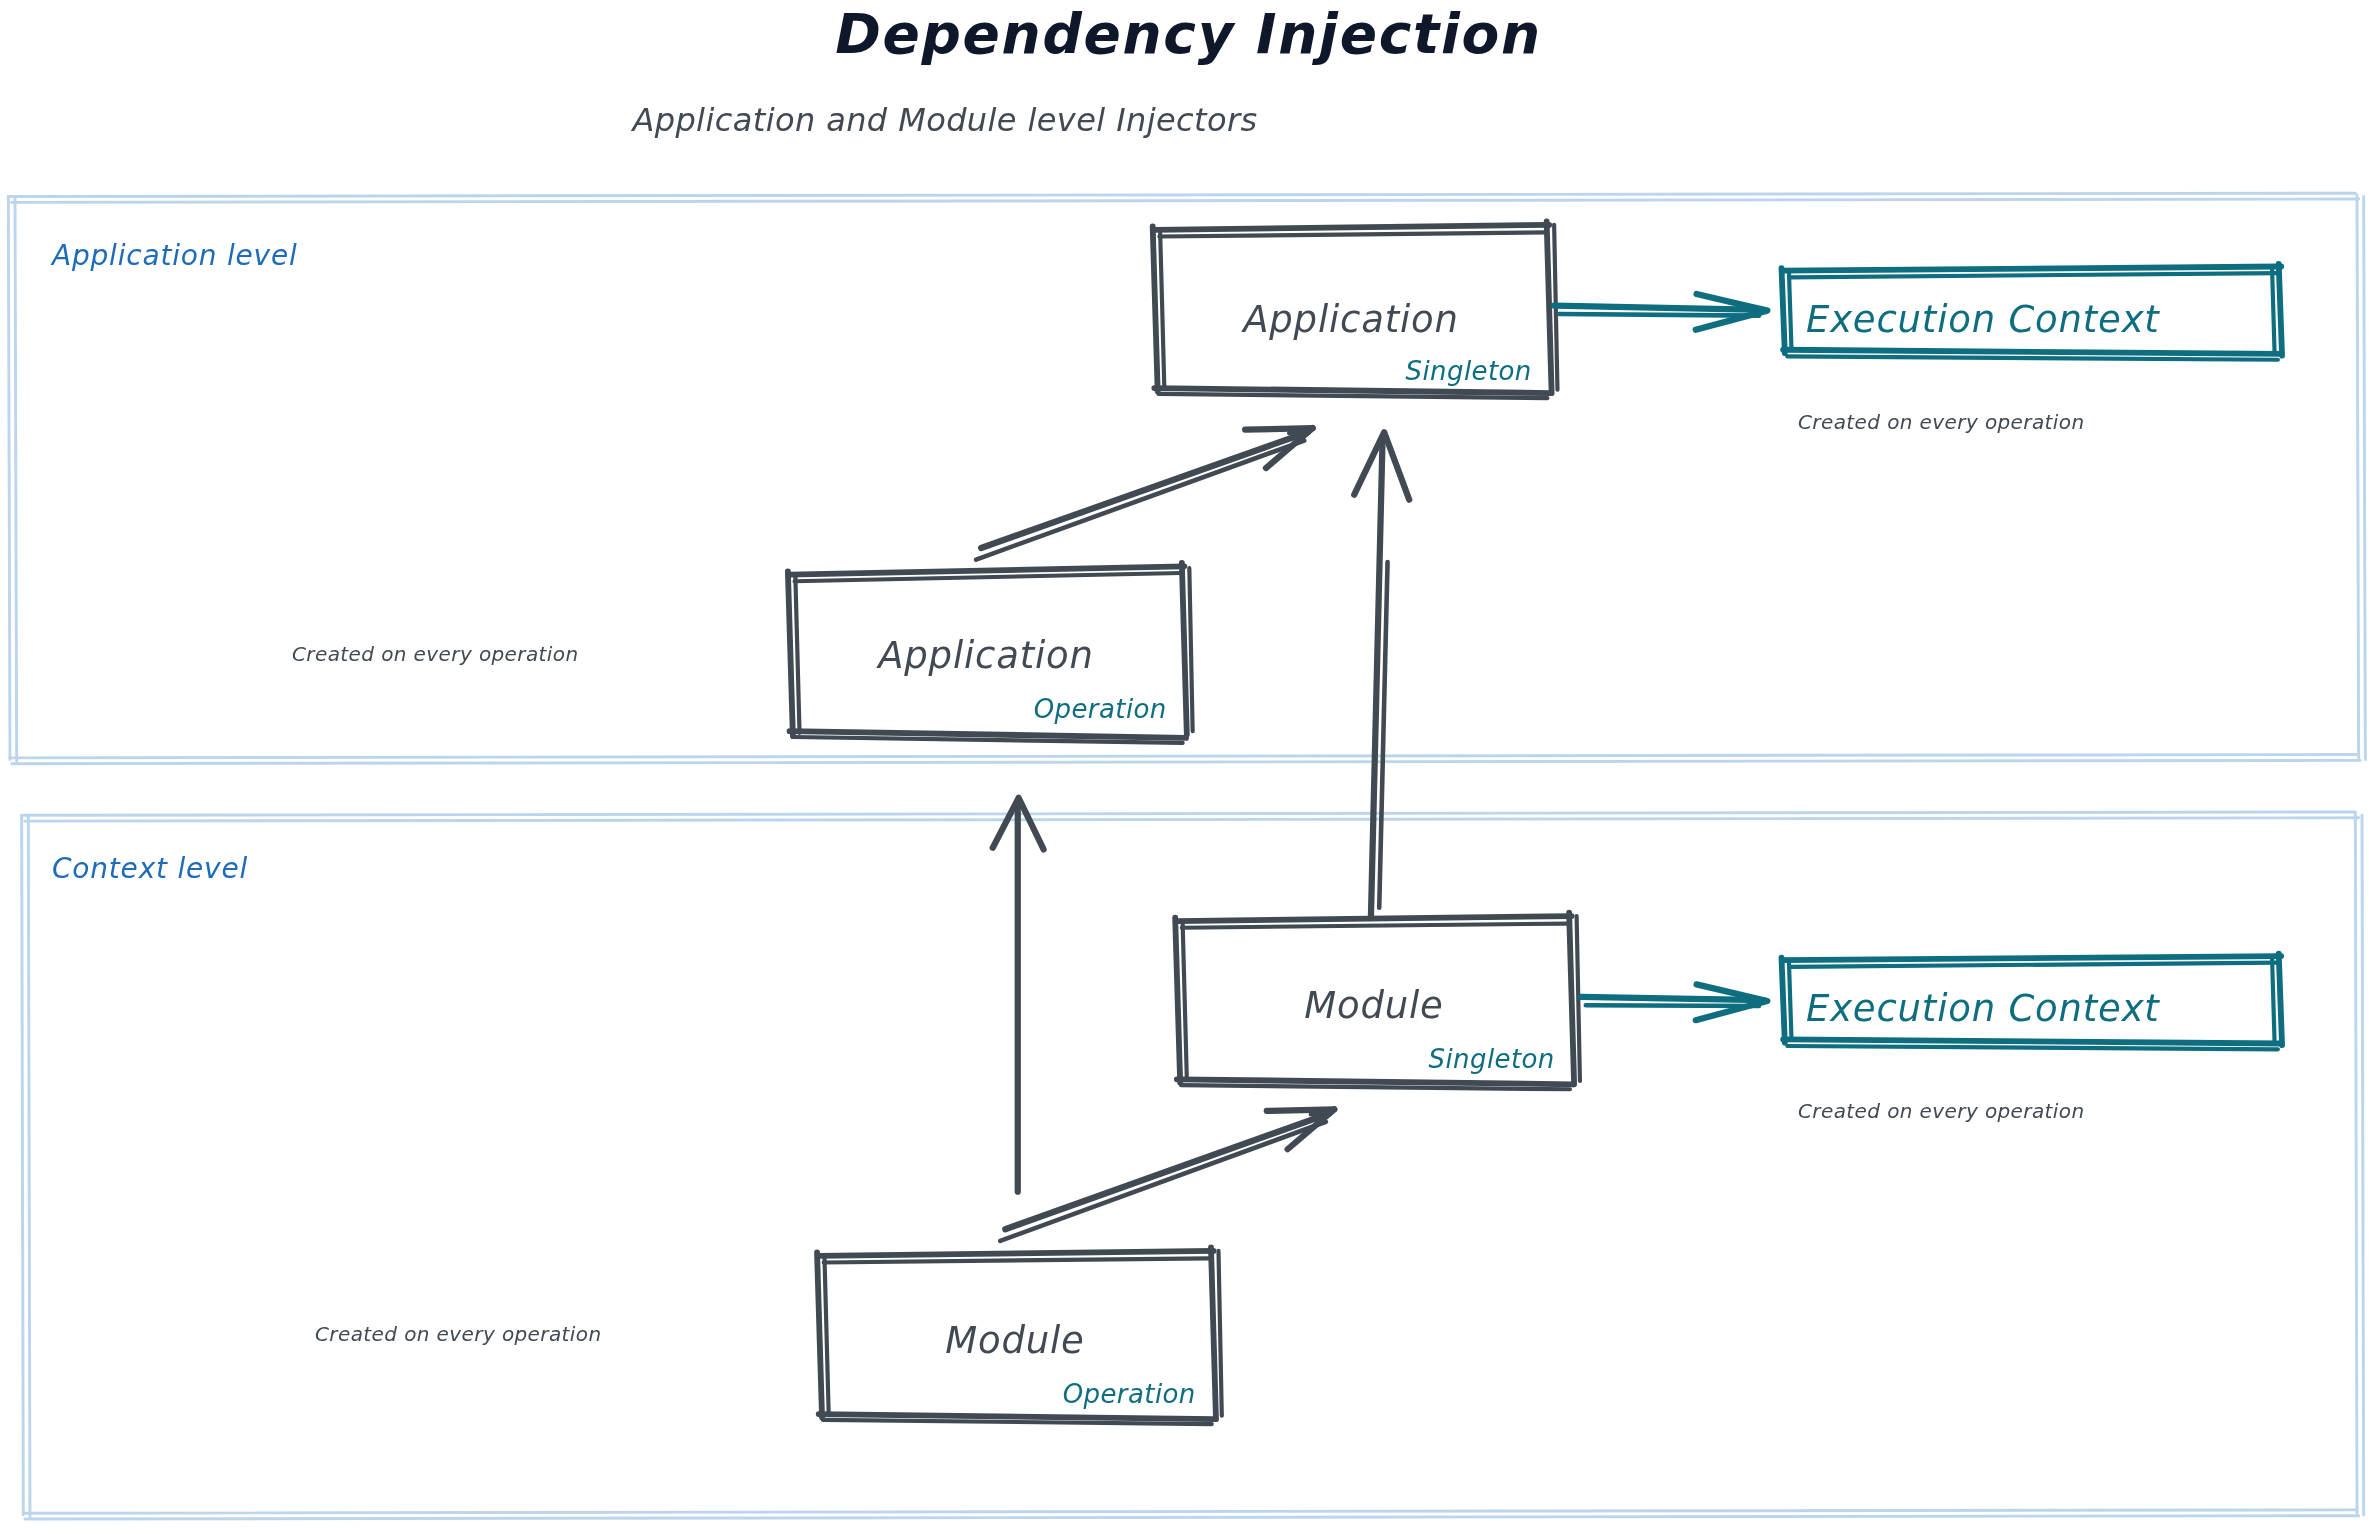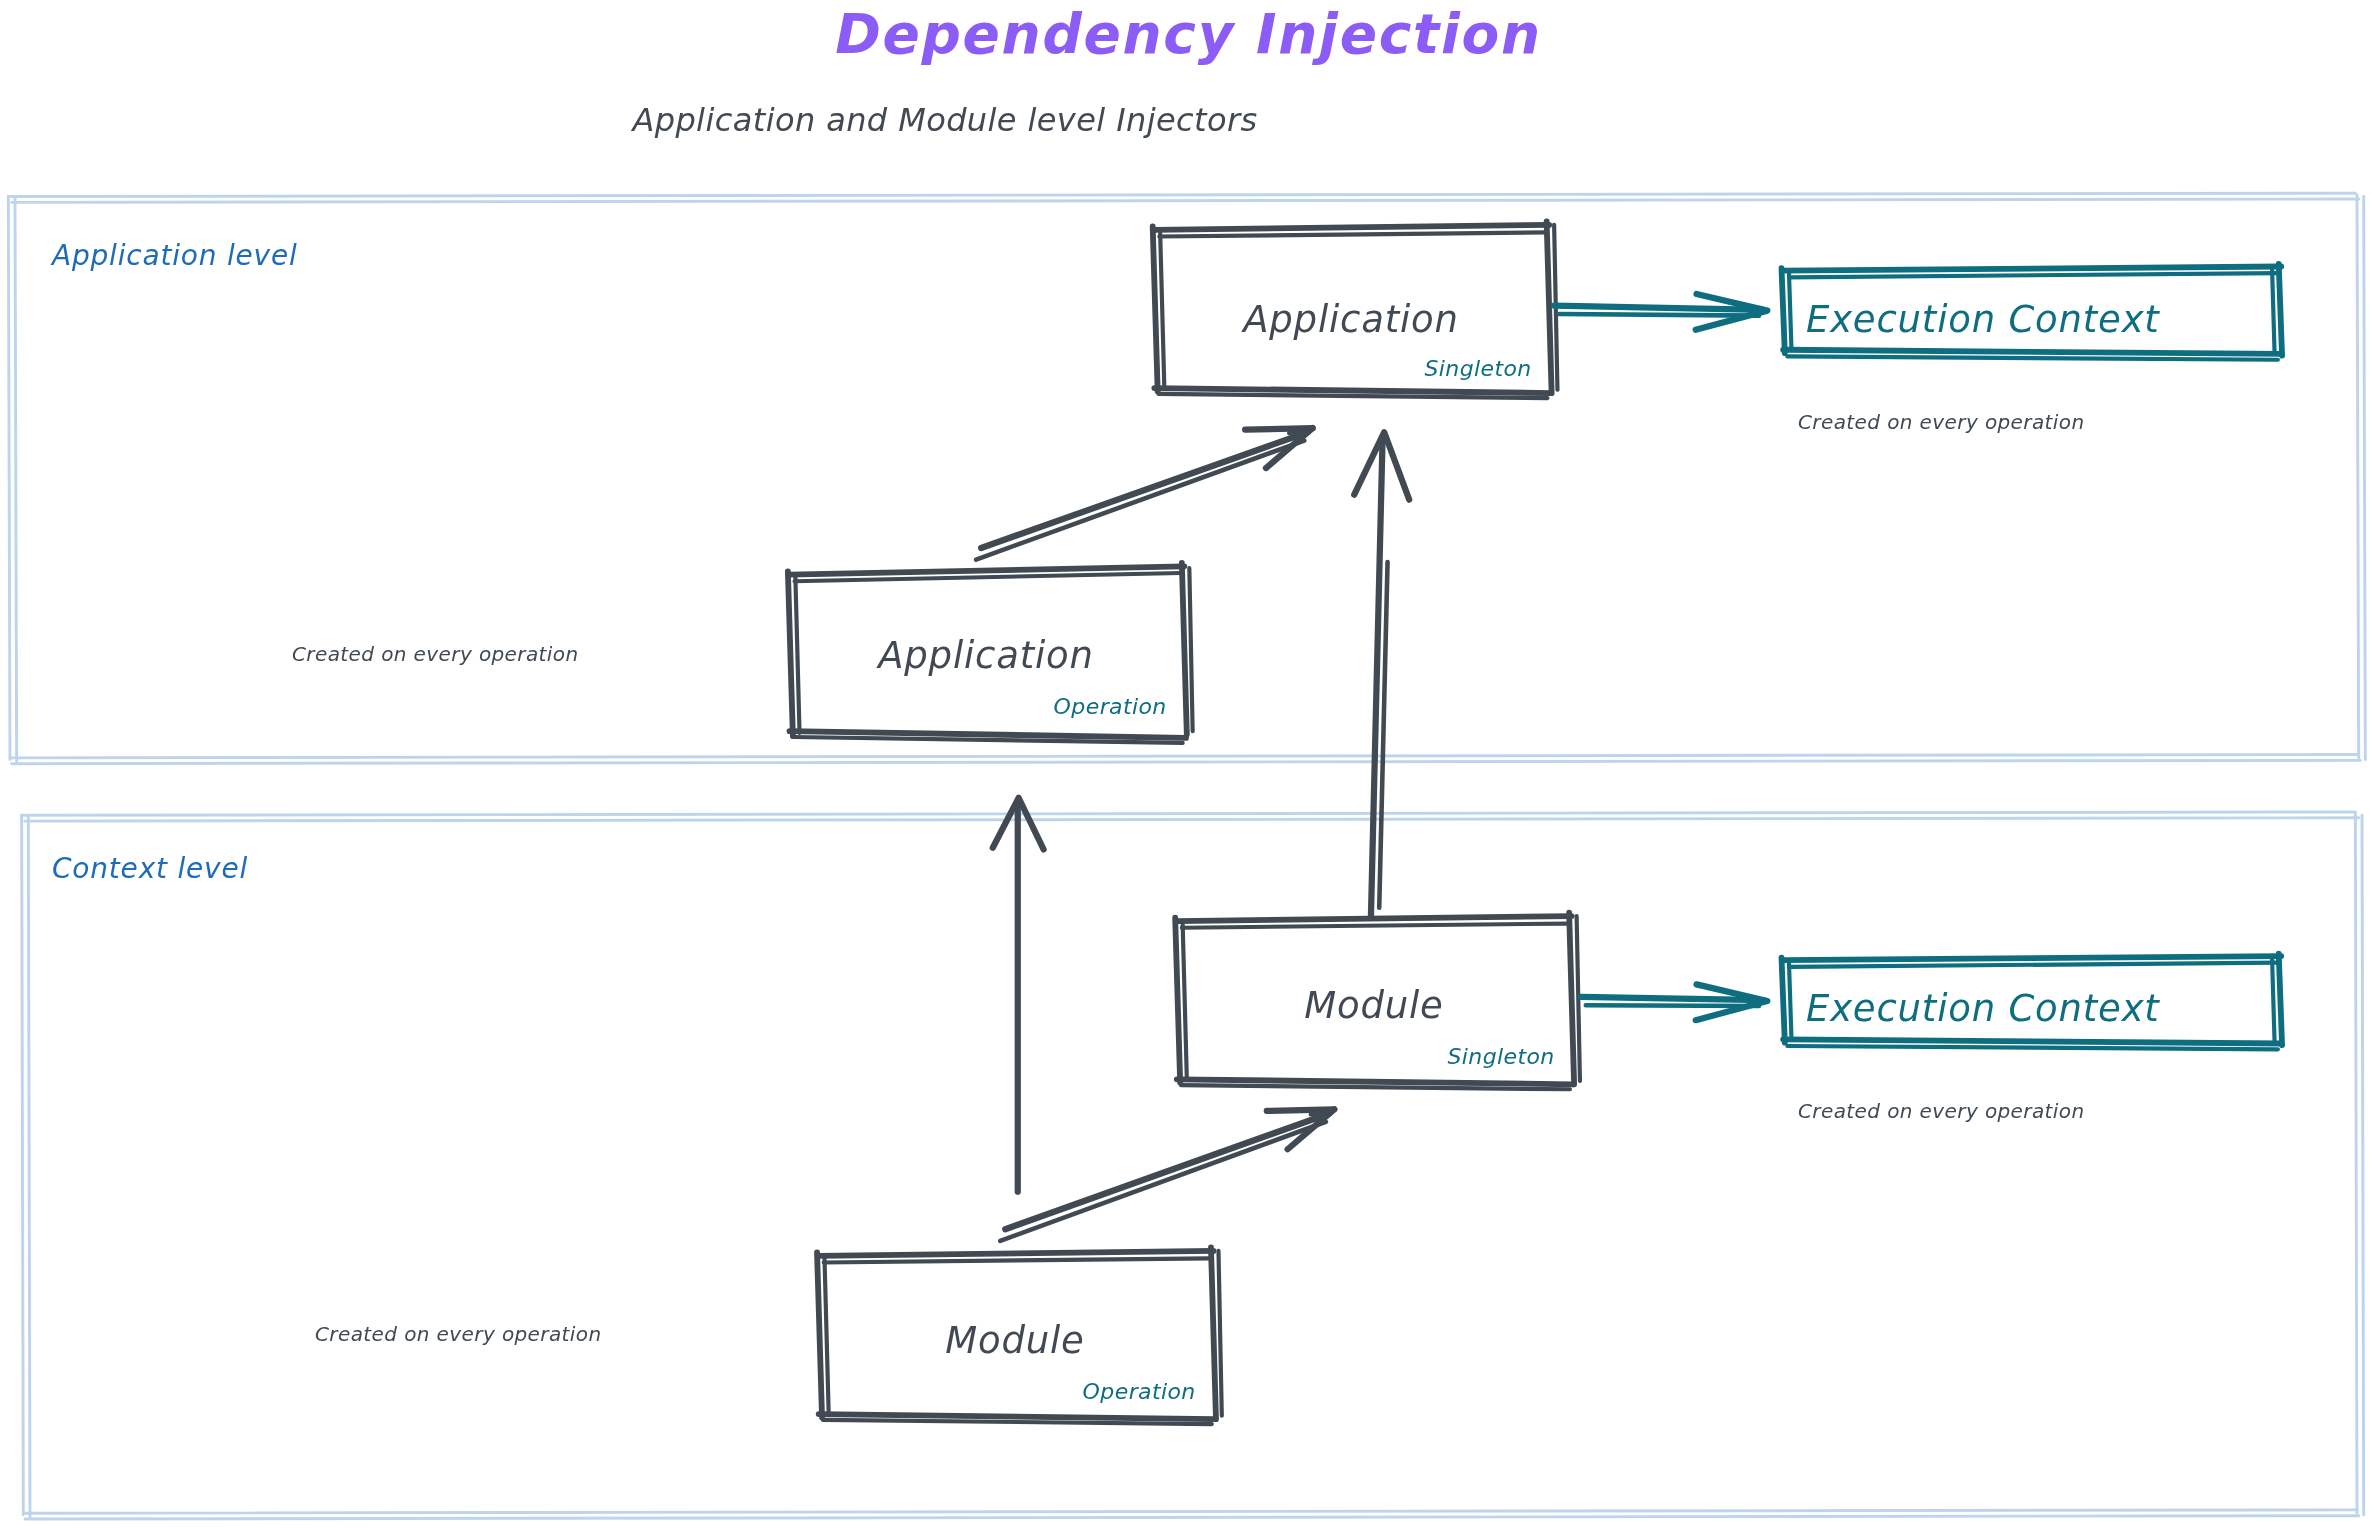--- a/index.html
+++ b/index.html
@@ -33,21 +33,21 @@
     pointer-events: auto;
     line-height: 1;
   }
   
   #title {
     left: 0;
     top: 6.7px;
     width: 2377px;
     text-align: center;
     font-size: 55px;
-    color: #8b5cf6;
+    color: #0f172a;
     font-family: "DejaVu Sans", sans-serif;
     font-style: italic;
     font-weight: 600;
     letter-spacing: 1.7px;
   }
   #subtitle {
     left: 0;
     top: 104px;
     width: 1890px;
     text-align: center;
@@ -81,21 +81,21 @@
     text-align: center;
     font-size: 37px;
     font-style: italic;
     color: #414a53;
     letter-spacing: 0.8px;
     white-space: nowrap;
   }
   .node .node-scope {
     position: absolute;
     right: 18.3px;
-    font-size: 22px;
+    font-size: 26px;
     font-style: italic;
     color: #0e6e80;
     letter-spacing: 0.4px;
     white-space: nowrap;
   }
   .node.ctx .node-title {
     color: #0e6e80;
     font-size: 37px;
     text-align: left;
     left: 25px;

